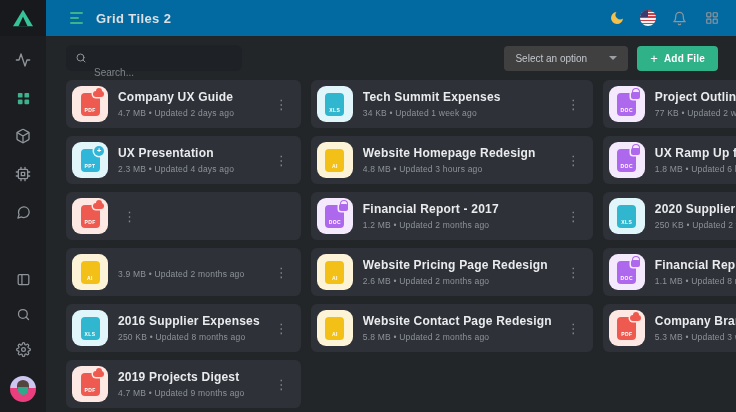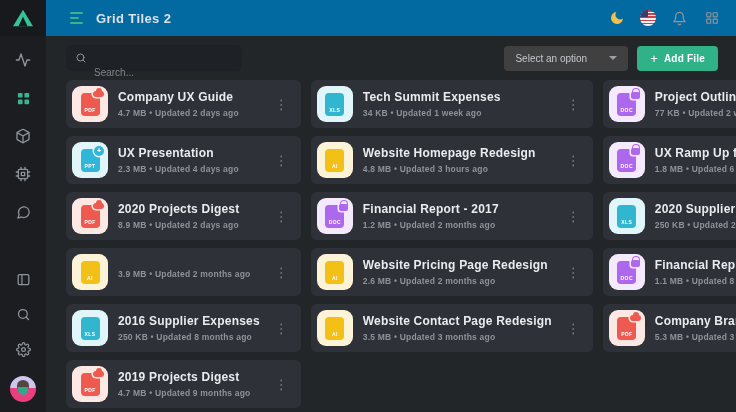--- a/index.html
+++ b/index.html
@@ -59,21 +59,21 @@
   .badge-cloud { top:5px; right:4px; width:11px; height:6px; border-radius:6px; background:currentColor; box-shadow:0 0 0 1.5px var(--halo); }
   .badge-cloud::before { content:""; position:absolute; left:3px; top:-3px; width:6px; height:6px; border-radius:50%; background:currentColor; }
   .badge-lock { top:6px; right:5px; width:9px; height:7px; border-radius:2px; background:currentColor; box-shadow:0 0 0 1.5px var(--halo); }
   .badge-lock::before { content:""; position:absolute; top:-4px; left:1.5px; width:6px; height:5px; border:1.5px solid currentColor;
                         border-bottom:none; border-radius:4px 4px 0 0; }
   .badge-plus { top:4px; right:4px; width:10px; height:10px; border-radius:50%; background:currentColor; box-shadow:0 0 0 1.5px var(--halo);
                 display:flex; align-items:center; justify-content:center; }
   .badge-plus::before { content:"+"; color:#fff; font-size:8px; line-height:1; font-weight:700; }
   .card-text { flex:1; min-width:0; }
   .card-title { font-size:12px; font-weight:700; color:#e9ebee; letter-spacing:.2px; white-space:nowrap; overflow:hidden; text-overflow:ellipsis; }
-  .card-meta { font-size:8.5px; color:#8e939a; margin-top:3.5px; letter-spacing:.2px; white-space:nowrap; overflow:hidden;font-weight:bold; }
+  .card-meta { font-size:8.5px; color:#8e939a; margin-top:3.5px; letter-spacing:.2px; white-space:nowrap; overflow:hidden; }
   .dots { color:#83888e; font-size:13px; line-height:1; padding:4px 5px; cursor:pointer; flex-shrink:0; }
   svg.stroke-ic { stroke:#8f959b; fill:none; stroke-width:2; stroke-linecap:round; stroke-linejoin:round; }
 </style>
 </head>
 <body>
 
 <aside class="sidebar">
   <div class="logo-box">
     <svg width="22" height="20" viewBox="0 0 24 22">
       <polygon points="12,2 23,20 1,20" fill="#35c397"></polygon>
@@ -273,24 +273,20 @@
 
   </div>
 
   <div class="file-card">
     <span class="file-icon" style="background: rgb(253, 232, 228);">
       <span class="file-icon-inner" style="background: rgb(238, 90, 79);">
         <span class="ext-label">PDF</span>
       </span>
       <span class="badge badge-cloud" style="color: rgb(238, 90, 79); --halo: #fde8e4;"></span>
     </span>
-    <span class="card-text">
-      <div class="card-title">2020 Projects Digest</div>
-      <div class="card-meta">8.9 MB • Updated 2 days ago</div>
-    </span>
     <span class="dots">⋮</span>
   </div>
 
   <div class="file-card">
     <span class="file-icon" style="background: rgb(245, 233, 254);">
       <span class="file-icon-inner" style="background: rgb(173, 104, 238);">
         <span class="ext-label">DOC</span>
       </span>
       <span class="badge badge-lock" style="color: rgb(173, 104, 238); --halo: #f5e9fe;"></span>
     </span>
@@ -372,21 +368,21 @@
 
   <div class="file-card">
     <span class="file-icon" style="background: rgb(253, 244, 215);">
       <span class="file-icon-inner" style="background: rgb(242, 192, 23);">
         <span class="ext-label">AI</span>
       </span>
 
     </span>
     <span class="card-text">
       <div class="card-title">Website Contact Page Redesign</div>
-      <div class="card-meta">3.5 MB • Updated 3 months ago</div>
+      <div class="card-meta">5.8 MB • Updated 2 months ago</div>
     </span>
     <span class="dots">⋮</span>
   </div>
 
   <div class="file-card">
     <span class="file-icon" style="background: rgb(253, 232, 228);">
       <span class="file-icon-inner" style="background: rgb(238, 90, 79);">
         <span class="ext-label">PDF</span>
       </span>
       <span class="badge badge-cloud" style="color: rgb(238, 90, 79); --halo: #fde8e4;"></span>

